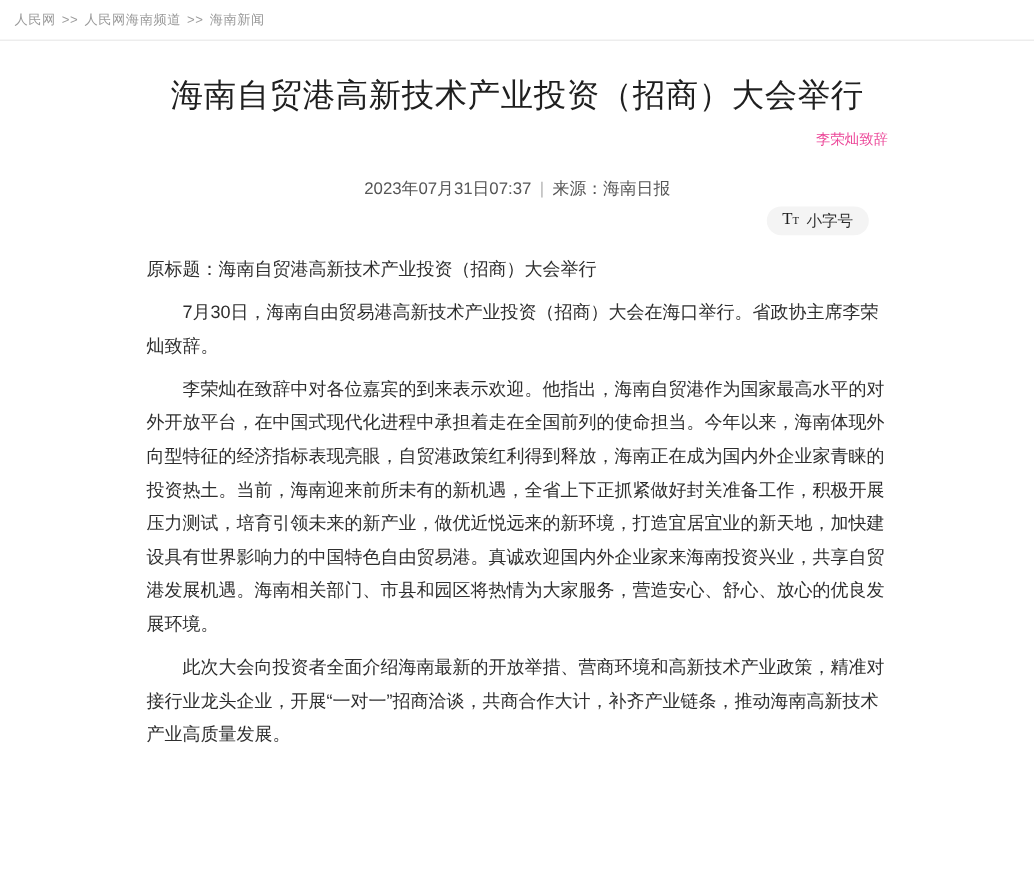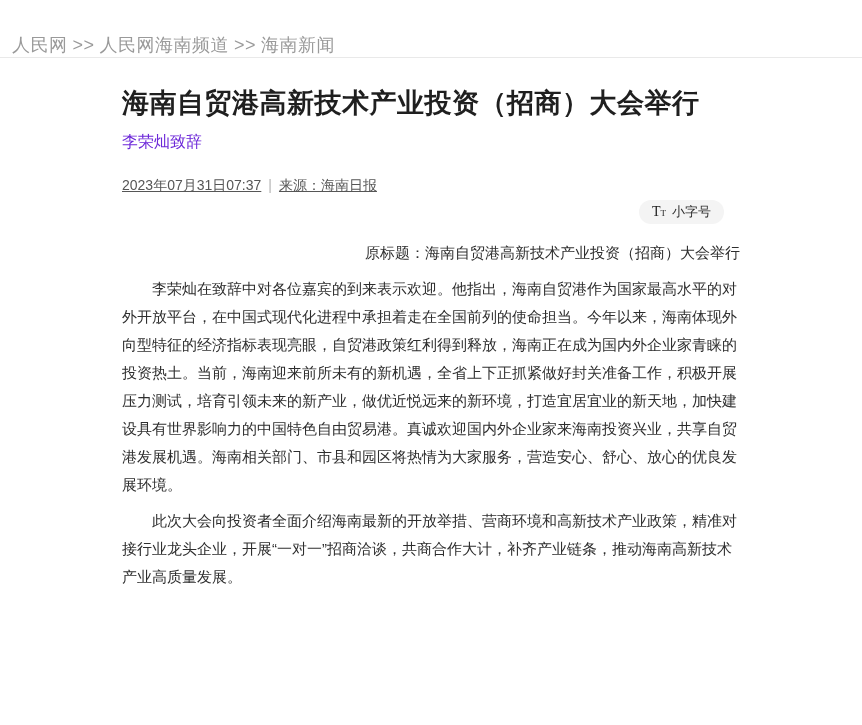--- a/index.html
+++ b/index.html
@@ -16,40 +16,39 @@
   body{
     width:862px;height:725px;overflow:hidden;
     background:var(--page-bg);
     font-family:"Liberation Sans","DejaVu Sans",sans-serif;
     color:var(--body-text);
   }
   
   .breadcrumb{
     height:34px;padding:9px 12px 0 12px;
     border-bottom:1px solid var(--divider);
-    font-size:18px;color:var(--muted-text);
+    font-size:11px;color:var(--muted-text);
     letter-spacing:.5px;
-    margin-top:24px;
   }
   .breadcrumb a{color:var(--muted-text);text-decoration:none;cursor:pointer;}
   .breadcrumb .sep{margin:0 5px;color:var(--muted-text);}
   
   .content{width:618px;margin:0 auto;}
   .article-title{
     margin:29px 0 0 0;
-    font-size:27px;font-weight:bold;color:var(--title-text);
-    text-align:left;letter-spacing:.5px;line-height:1.2;
+    font-size:27px;font-weight:normal;color:var(--title-text);
+    text-align:center;letter-spacing:.5px;line-height:1.2;
   }
   .article-subtitle{
-    margin-top:13px;text-align:left;
-    font-size:16px;color:#6d28d9;
+    margin-top:13px;text-align:right;
+    font-size:12px;color:#ec4899;
   }
   .meta-line{
-    margin-top:24px;text-align:left;
-    font-size:14px;color:var(--meta-text);text-decoration:underline;
+    margin-top:24px;text-align:center;
+    font-size:14px;color:var(--meta-text);
   }
   .meta-line .pipe{margin:0 7px;color:#b5b5b5;}
   .font-size-row{
     margin-top:5px;height:24px;text-align:right;
   }
   .font-size-btn{
     display:inline-flex;align-items:center;
     border:none;cursor:pointer;
     background:var(--button-bg);border-radius:13px;
     height:24px;padding:0 13px;
@@ -58,21 +57,21 @@
     margin-right:16px;
   }
   .tt-icon{
     font-family:"Liberation Serif","DejaVu Serif",serif;
     margin-right:6px;display:inline-flex;align-items:baseline;color:#222;
   }
   .tt-icon .t-big{font-size:14px;line-height:1;}
   .tt-icon .t-small{font-size:9px;line-height:1;}
   
   .article-body{margin-top:15px;font-size:15px;line-height:28px;color:var(--body-text);}
-  .original-title{margin:0 0 8px 0;text-align:right;}
+  .original-title{margin:0 0 8px 0;}
   .article-body p.para{margin:0 0 8px 0;text-indent:2em;}
 </style>
 </head>
 <body>
 
 <div class="breadcrumb">
   <a>人民网</a><span class="sep">&gt;&gt;</span><a>人民网海南频道</a><span class="sep">&gt;&gt;</span><a>海南新闻</a>
 </div>
 
 <div class="content">
@@ -92,20 +91,21 @@
           <span class="t-small">T</span>
         </span>
       <span>小字号</span>
     </button>
   </div>
 
   <div class="article-body">
     <p class="original-title">原标题：海南自贸港高新技术产业投资（招商）大会举行</p>
     <div>
 
+        <p class="para">7月30日，海南自由贸易港高新技术产业投资（招商）大会在海口举行。省政协主席李荣灿致辞。</p>
 
         <p class="para">李荣灿在致辞中对各位嘉宾的到来表示欢迎。他指出，海南自贸港作为国家最高水平的对外开放平台，在中国式现代化进程中承担着走在全国前列的使命担当。今年以来，海南体现外向型特征的经济指标表现亮眼，自贸港政策红利得到释放，海南正在成为国内外企业家青睐的投资热土。当前，海南迎来前所未有的新机遇，全省上下正抓紧做好封关准备工作，积极开展压力测试，培育引领未来的新产业，做优近悦远来的新环境，打造宜居宜业的新天地，加快建设具有世界影响力的中国特色自由贸易港。真诚欢迎国内外企业家来海南投资兴业，共享自贸港发展机遇。海南相关部门、市县和园区将热情为大家服务，营造安心、舒心、放心的优良发展环境。</p>
 
         <p class="para">此次大会向投资者全面介绍海南最新的开放举措、营商环境和高新技术产业政策，精准对接行业龙头企业，开展“一对一”招商洽谈，共商合作大计，补齐产业链条，推动海南高新技术产业高质量发展。</p>
 
 
       </div>
 
   </div>
 

